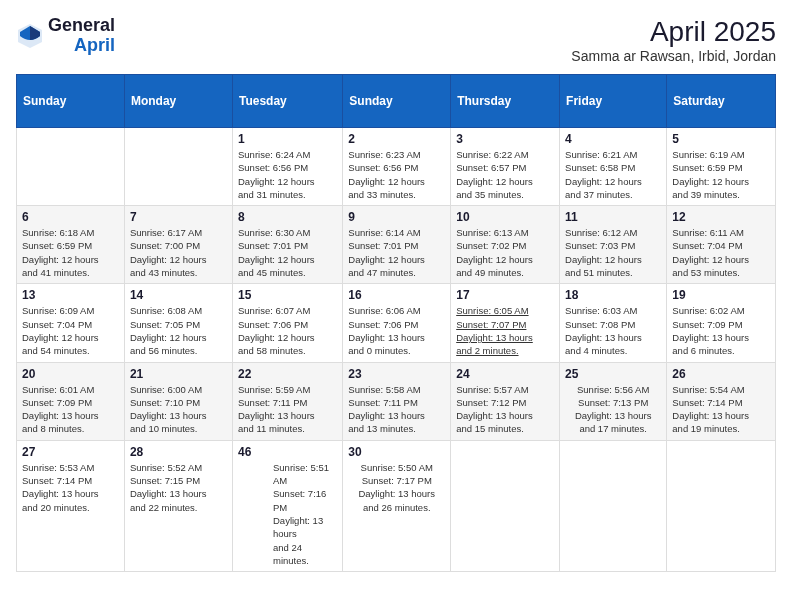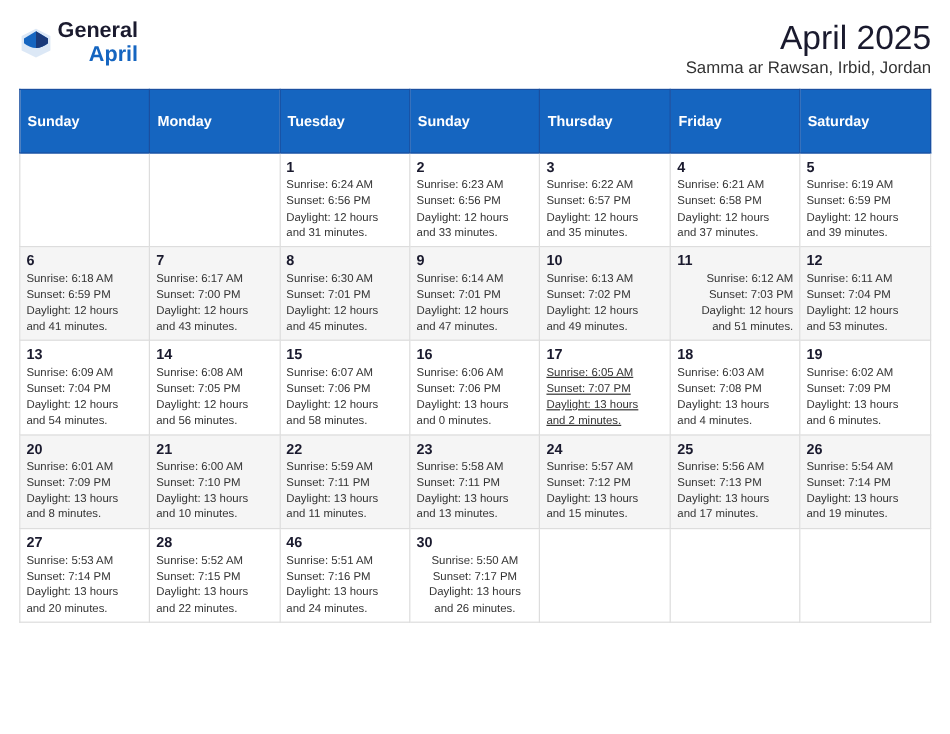--- a/index.html
+++ b/index.html
@@ -202,21 +202,21 @@
         </td>
         <td>
           <span class="day-num">10</span>
           <div class="day-info" style="white-space: pre-line;">Sunrise: 6:13 AM
 Sunset: 7:02 PM
 Daylight: 12 hours
 and 49 minutes.</div>
         </td>
         <td>
           <span class="day-num">11</span>
-          <div class="day-info" style="white-space: pre-line; text-align: right;">Sunrise: 6:12 AM
+          <div class="day-info" style="white-space: pre-line;">Sunrise: 6:12 AM
 Sunset: 7:03 PM
 Daylight: 12 hours
 and 51 minutes.</div>
         </td>
         <td>
           <span class="day-num">12</span>
           <div class="day-info" style="white-space: pre-line;">Sunrise: 6:11 AM
 Sunset: 7:04 PM
 Daylight: 12 hours
 and 53 minutes.</div>
@@ -304,21 +304,21 @@
         </td>
         <td>
           <span class="day-num">24</span>
           <div class="day-info" style="white-space: pre-line;">Sunrise: 5:57 AM
 Sunset: 7:12 PM
 Daylight: 13 hours
 and 15 minutes.</div>
         </td>
         <td>
           <span class="day-num">25</span>
-          <div class="day-info" style="white-space: pre-line;">Sunrise: 5:56 AM
+          <div class="day-info" style="white-space: pre-line; text-align: center;">Sunrise: 5:56 AM
 Sunset: 7:13 PM
 Daylight: 13 hours
 and 17 minutes.</div>
         </td>
         <td>
           <span class="day-num">26</span>
           <div class="day-info" style="white-space: pre-line;">Sunrise: 5:54 AM
 Sunset: 7:14 PM
 Daylight: 13 hours
 and 19 minutes.</div>
@@ -334,21 +334,21 @@
         </td>
         <td>
           <span class="day-num">28</span>
           <div class="day-info" style="white-space: pre-line;">Sunrise: 5:52 AM
 Sunset: 7:15 PM
 Daylight: 13 hours
 and 22 minutes.</div>
         </td>
         <td>
           <span class="day-num">46</span>
-          <div class="day-info" style="white-space: pre-line;">Sunrise: 5:51 AM
+          <div class="day-info" style="white-space: pre-line; margin-left: 35px;">Sunrise: 5:51 AM
 Sunset: 7:16 PM
 Daylight: 13 hours
 and 24 minutes.</div>
         </td>
         <td>
           <span class="day-num">30</span>
           <div class="day-info" style="white-space: pre-line; text-align: center;">Sunrise: 5:50 AM
 Sunset: 7:17 PM
 Daylight: 13 hours
 and 26 minutes.</div>

